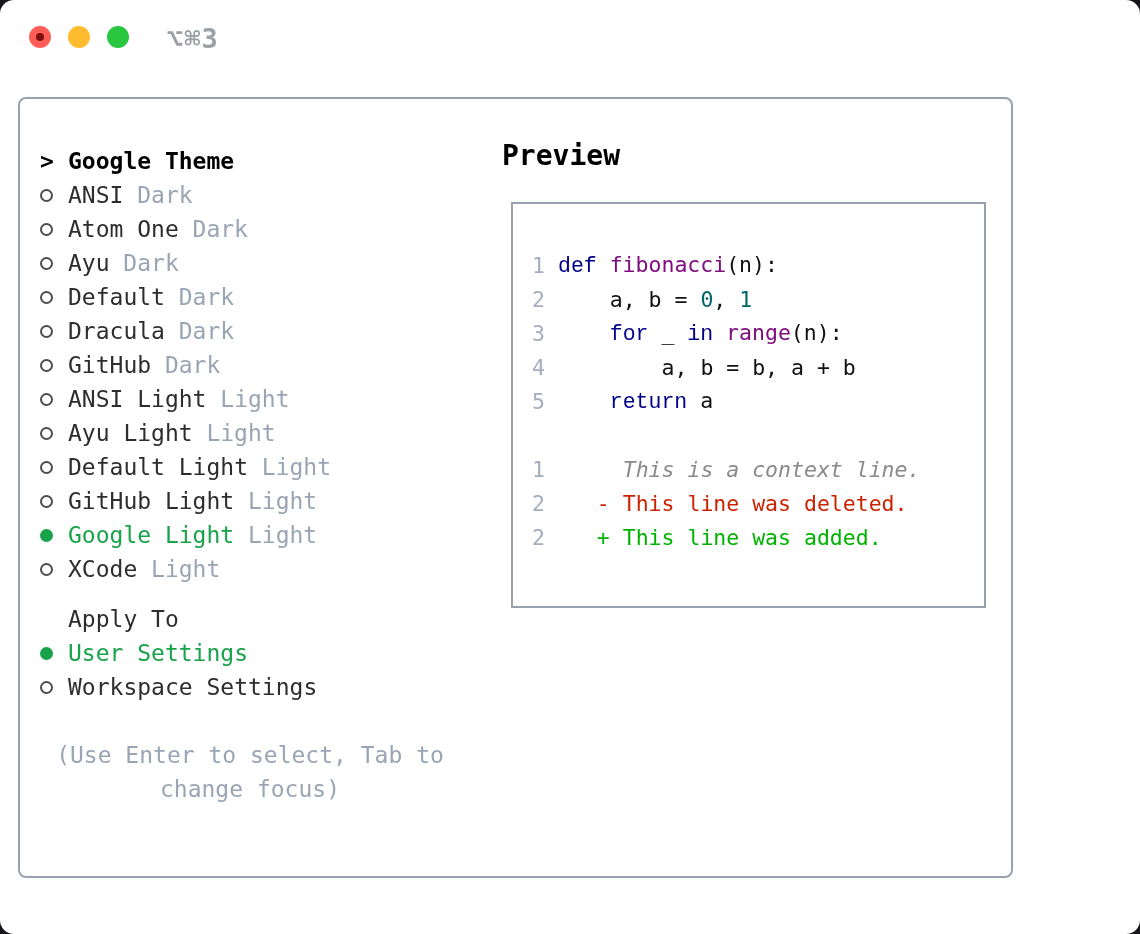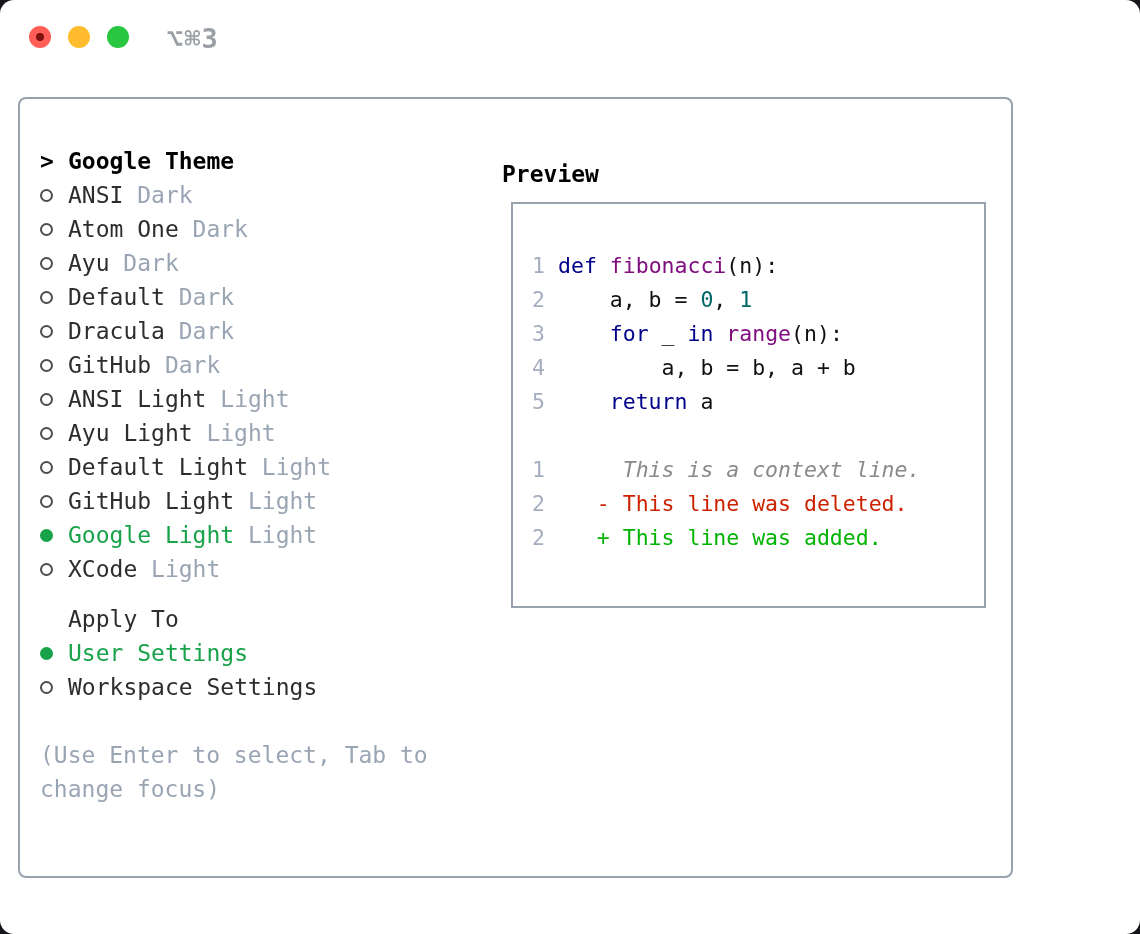--- a/index.html
+++ b/index.html
@@ -39,39 +39,39 @@
   .hdr{font-weight:bold;color:#000;}
   .dot{
     width:13px;height:13px;border:2px solid #4d4d4d;border-radius:50%;
     box-sizing:border-box;display:inline-block;
   }
   .dot.filled{background:var(--selected-green);border-color:var(--selected-green);}
   .variant{color:var(--muted);margin-left:13.8px;}
   .row.selected .name{color:var(--selected-green);}
   .apply-block{margin-top:16px;}
   .help{
-    margin-top:34px;width:420px;font-size:23px;line-height:34px;color:var(--muted);
+    margin-top:34px;width:420px;font-size:23px;line-height:34px;color:var(--muted);text-align:center;
   }
   
   .preview-title{
-    position:absolute;left:482px;top:58px;height:34px;display:flex;align-items:center;
-    font-size:23px;font-weight:bold;color:#000;
+    position:absolute;left:482px;top:39px;height:34px;display:flex;align-items:center;
+    font-size:28px;font-weight:bold;color:#000;
   }
   .preview-box{
     position:absolute;left:491px;top:103px;width:475px;height:406px;
     border:2px solid var(--panel-border);box-sizing:border-box;background:#fff;
     padding:44px 0 0 19px;overflow:hidden;
   }
   .code-row{height:34px;display:flex;align-items:center;font-size:21.5px;}
   .lineno{
     color:var(--line-number);width:14px;flex:none;display:inline-block;
     margin-right:12px;white-space:pre;
   }
   .code-text{white-space:pre;color:var(--plain);}
-  .c-kw{color:var(--keyword);}
+  .c-kw{color:var(--keyword);font-family:Liberation Mono, monospace;}
   .c-fn{color:var(--function);}
   .c-num{color:var(--number-literal);}
   .c-pl{color:var(--plain);}
   .c-ctx{color:var(--diff-context);font-style:italic;}
   .c-del{color:var(--diff-deleted);}
   .c-add{color:var(--diff-added);}
 </style>
 </head>
 <body>
 

